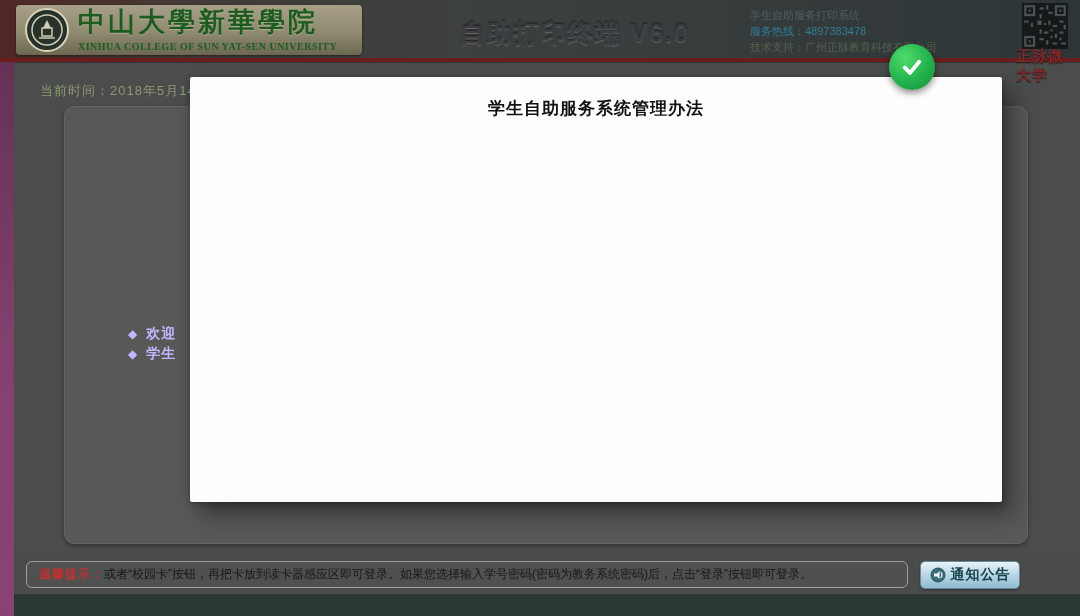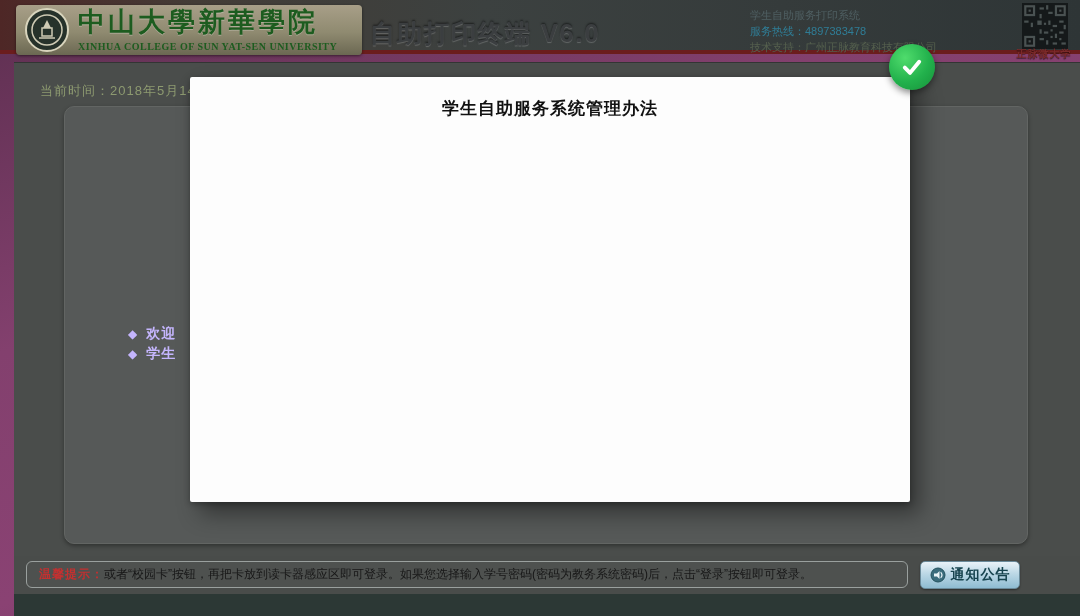--- a/index.html
+++ b/index.html
@@ -5,21 +5,21 @@
   * { margin:0; padding:0; box-sizing:border-box; }
   html,body { width:1080px; height:616px; overflow:hidden; }
   body {
     font-family:"Liberation Sans","DejaVu Sans",sans-serif;
     background:linear-gradient(160deg,#5d2f50 0%,#83406e 35%,#8a4273 60%,#56294e 100%);
     position:relative;
   }
 
   
   .header {
-    position:absolute; left:0; top:0; width:1080px; height:54px;
+    position:absolute; left:0; top:0; width:1080px; height:62px;
     background:linear-gradient(90deg,#4e2726 0%,#433c36 18%,#3c4140 45%,#2e3536 100%);
     border-bottom:4px solid #6b1d1d;
     z-index:5;
   }
   .logo-plate {
     position:absolute; left:16px; top:5px; width:346px; height:50px;
     background:linear-gradient(180deg,#a89f88 0%,#8f8a70 55%,#6b6852 100%);
     border-radius:4px; display:flex; align-items:center; padding:2px 8px;
     box-shadow:0 1px 3px rgba(0,0,0,.5);
   }
@@ -28,35 +28,35 @@
   .logo-cn {
     font-family:"Liberation Serif","DejaVu Serif",serif;
     font-size:27px; font-weight:bold; color:#1d5c1f; letter-spacing:3px;
     text-shadow:0 1px 0 rgba(255,255,255,.25);
   }
   .logo-en {
     font-family:"Liberation Serif","DejaVu Serif",serif;
     font-size:10px; font-weight:bold; color:#1d5c1f; letter-spacing:.5px; margin-top:6px;
   }
   .app-title {
-    position:absolute; left:370px; top:17px; width:320px; text-align:left;
+    position:absolute; left:370px; top:17px; width:320px; text-align:right;
     font-size:25px; font-weight:bold; color:#3b3e40; letter-spacing:2px;
     text-shadow:0 1px 1px rgba(255,255,255,.22), 0 -1px 2px rgba(0,0,0,.55);
   }
   .header-info {
     position:absolute; right:70px; top:7px; width:260px; 
     font-size:11px; line-height:16px;
   }
   .info-line1 { color:#4f5f62; }
   .info-line2 { color:#2f7d96; }
   .info-line3 { color:#55604e; }
   .qr-box { position:absolute; right:10px; top:3px; width:50px; height:46px; }
   .qr-caption {
-    position:absolute; right:8px; top:47px; width:56px; text-align:center;
-    font-size:10px; font-weight:bold; color:#7c2a2a; letter-spacing:1px;
+    position:absolute; right:8px; top:47px; width:56px; text-align:left;
+    font-size:15px; font-weight:bold; color:#7c2a2a; letter-spacing:1px;
     text-shadow:0 1px 1px rgba(0,0,0,.6); z-index:6;
   }
 
   
   .content { position:absolute; left:14px; top:62px; width:1066px; height:554px; }
 
   .main {
     position:relative; width:100%; height:494px; background:#4a4d4b;
     box-shadow:inset 0 1px 0 rgba(0,0,0,.3);
   }
@@ -72,21 +72,21 @@
   .bullet-item {
     position:absolute; left:114px; font-size:14px; color:#c4b5fd; font-weight:bold;
     letter-spacing:1px;
   }
   .bullet-item .marker { margin-right:8px; font-size:12px; }
   .bullet-1 { top:263px; }
   .bullet-2 { top:283px; }
 
   
   .modal {
-    position:absolute; left:176px; top:15px; width:720px; height:425px;
+    position:absolute; left:176px; top:15px; width:812px; height:425px;
     background:#fdfdfd; border-radius:2px;
     box-shadow:10px 12px 22px rgba(0,0,0,.40), 0 2px 6px rgba(0,0,0,.30);
     z-index:10;
   }
   .modal-title {
     text-align:center; font-size:17px; font-weight:bold; color:#111;
     padding-top:20px; letter-spacing:1px;
   }
   .modal-body { padding:14px 38px 0 38px; font-size:15px; line-height:24px; color:#1b1b1b; }
   .modal-body p { text-indent:2em; margin-bottom:14px; text-align:justify; }

